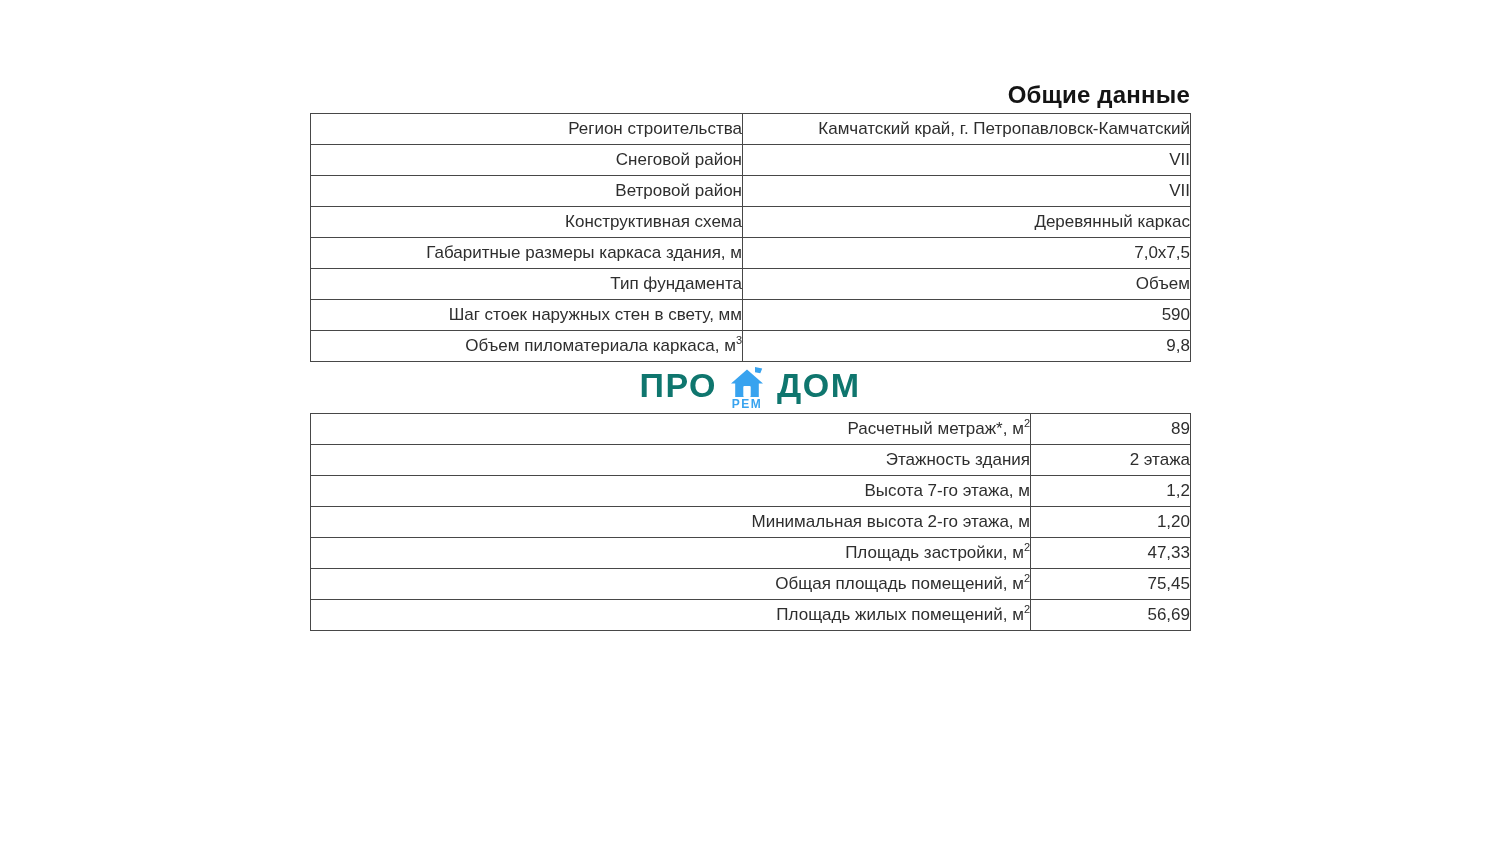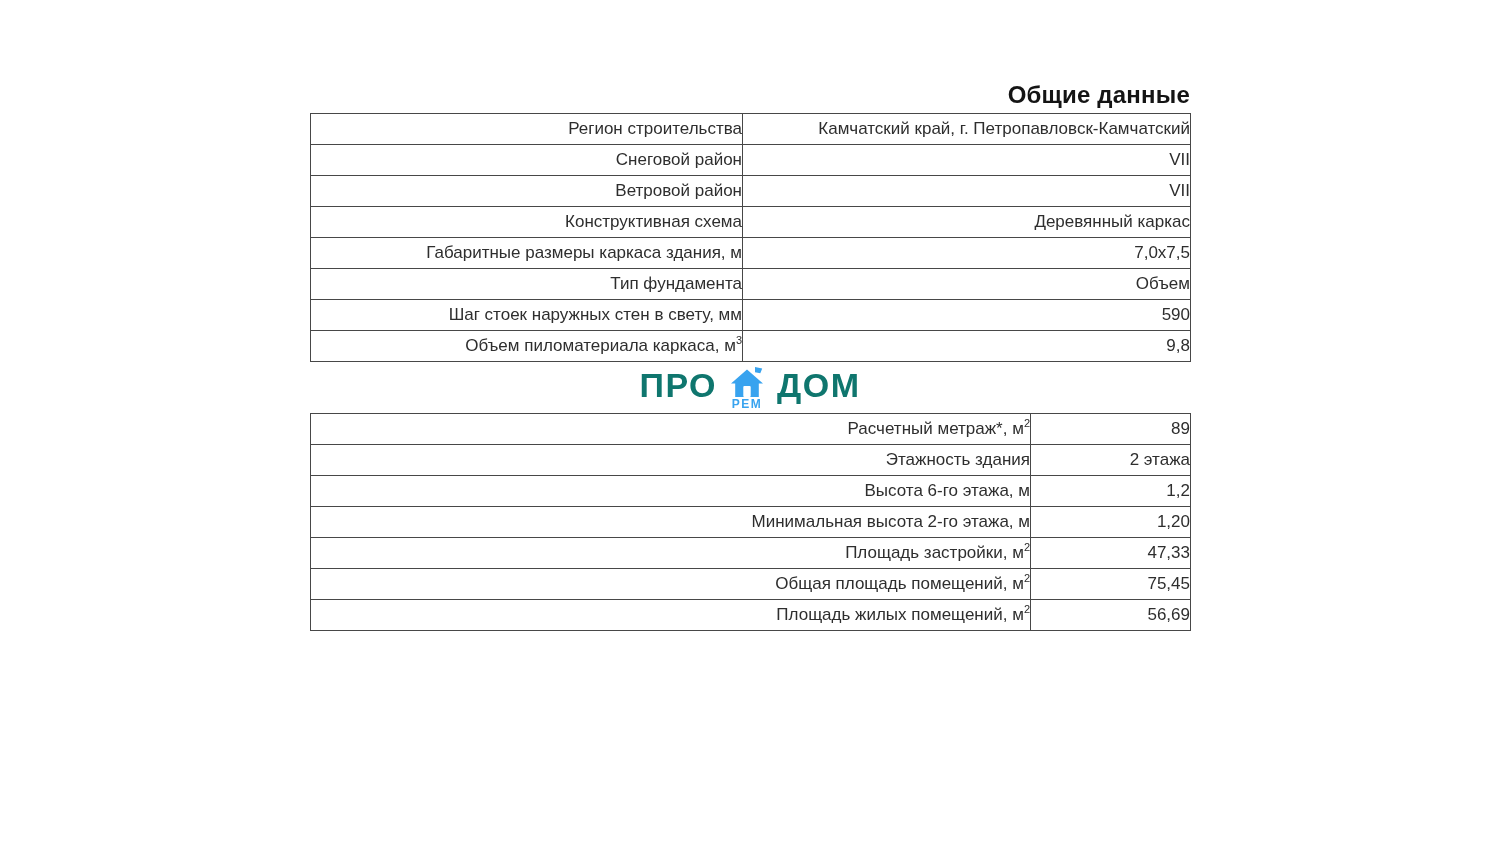--- a/index.html
+++ b/index.html
@@ -148,21 +148,21 @@
       <tbody>
         <tr>
           <td class="lbl"><span>Расчетный метраж*, м</span><sup class="u">2</sup></td>
           <td class="val">89</td>
         </tr>
         <tr>
           <td class="lbl"><span>Этажность здания</span><sup class="u"></sup></td>
           <td class="val">2 этажа</td>
         </tr>
         <tr>
-          <td class="lbl"><span>Высота 6-го этажа, м</span><sup class="u"></sup></td>
+          <td class="lbl"><span>Высота 7-го этажа, м</span><sup class="u"></sup></td>
           <td class="val">1,2</td>
         </tr>
         <tr>
           <td class="lbl"><span>Минимальная высота 2-го этажа, м</span><sup class="u"></sup></td>
           <td class="val">1,20</td>
         </tr>
         <tr>
           <td class="lbl"><span>Площадь застройки, м</span><sup class="u">2</sup></td>
           <td class="val">47,33</td>
         </tr>

